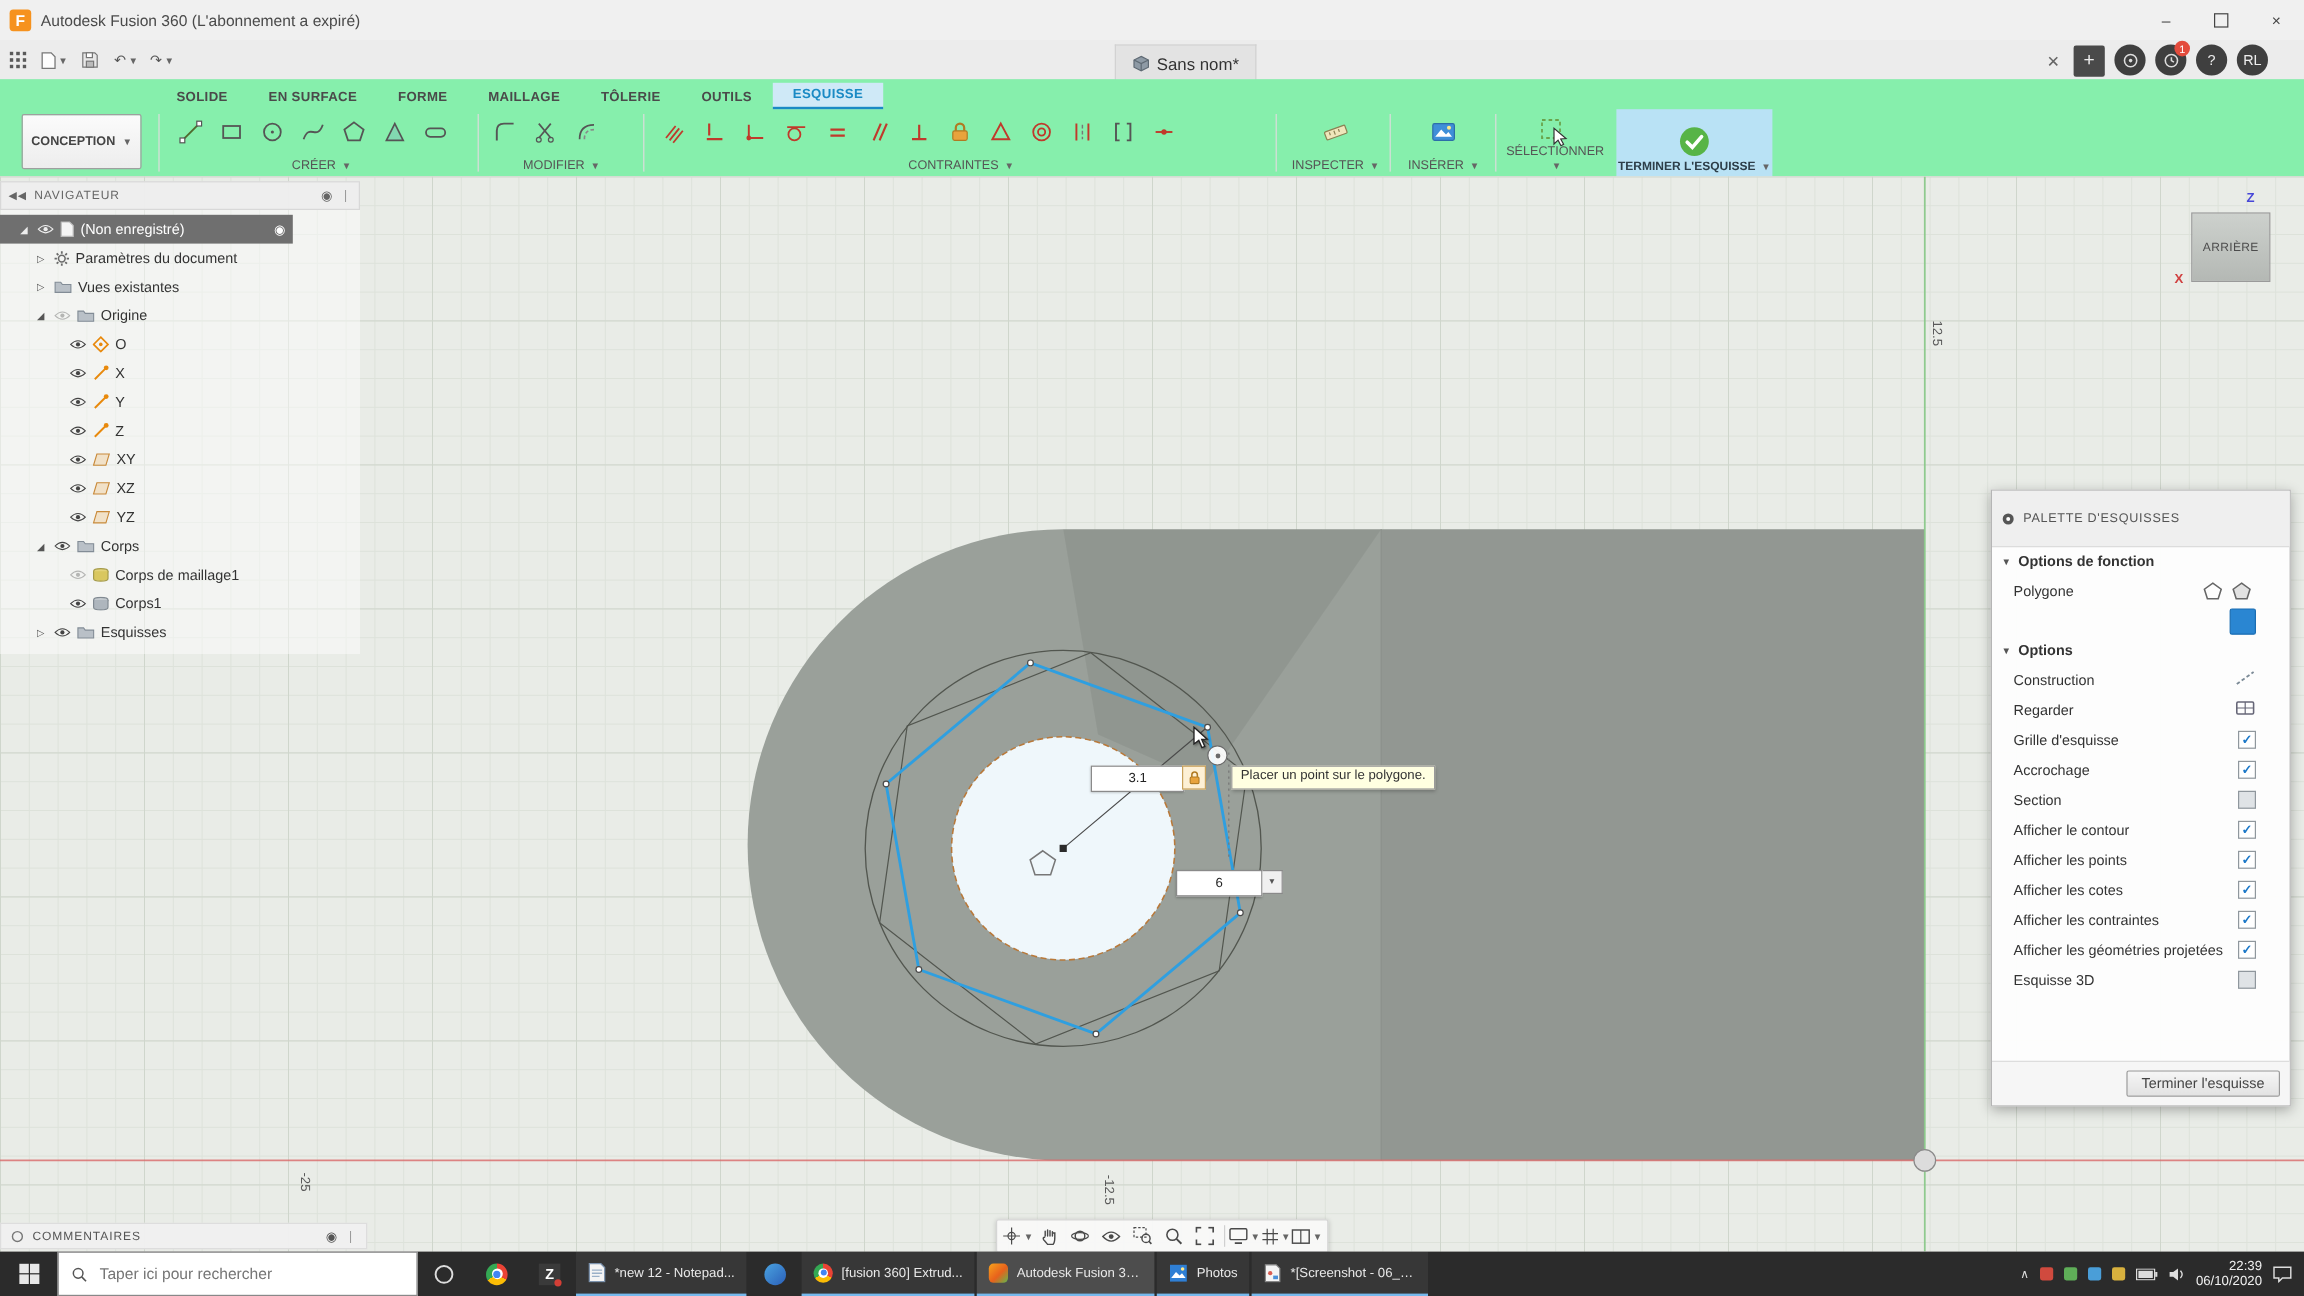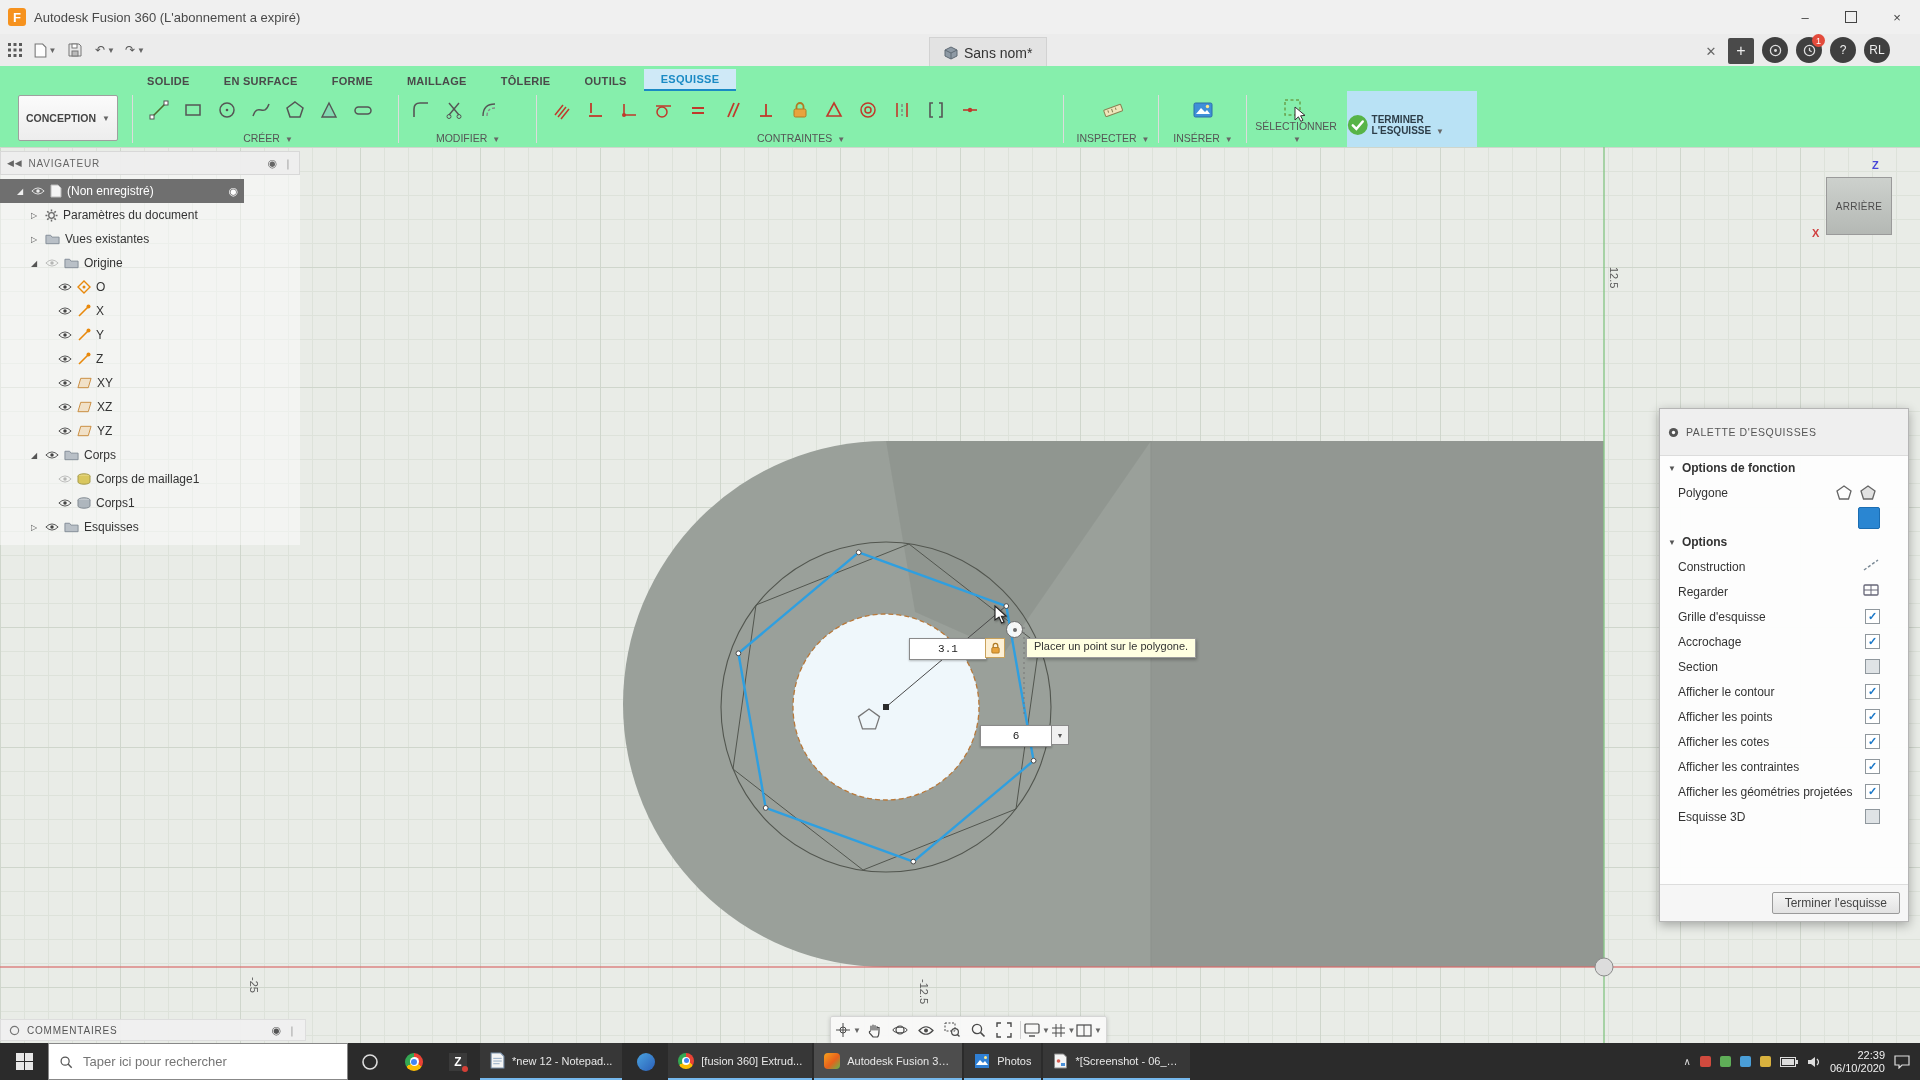--- a/index.html
+++ b/index.html
@@ -27,21 +27,21 @@
   .tabsrow{position:absolute;left:0;top:0;width:1920px;height:25px;display:flex;align-items:flex-end;padding-left:130px;box-sizing:border-box;}
   .rtab{padding:4px 17px;font-size:11px;font-weight:bold;color:#4a4a4a;letter-spacing:.3px;}
   .rtab.active{background:#cfe9f7;color:#1a8ac4;border-bottom:2px solid #1a8ac4;}
   .toolsrow{position:absolute;left:0;top:25px;width:1920px;height:56px;}
   .wsbtn{position:absolute;left:18px;top:4px;width:98px;height:44px;border:1px solid #9f9f9f;background:linear-gradient(#fbfbfb,#ededed);border-radius:2px;display:flex;align-items:center;justify-content:center;font-size:10.5px;font-weight:bold;color:#444;gap:4px;}
   .vsep{position:absolute;top:4px;height:48px;width:1px;background:#dcdcdc;}
   .group{position:absolute;top:0;height:56px;}
   .grouplabel{position:absolute;left:0;right:0;bottom:3px;text-align:center;font-size:10.5px;color:#555;}
   .iconsrow{position:absolute;left:0;top:3px;display:flex;align-items:center;}
   .ib{width:34px;height:32px;display:flex;align-items:center;justify-content:center;border-radius:2px;}
-  .finishblock{position:absolute;left:1347px;top:0;width:130px;height:68px;background:#b9e2f5;display:flex;flex-direction:row;align-items:center;justify-content:center;gap:3px;}
+  .finishblock{position:absolute;left:1347px;top:0;width:130px;height:68px;background:#b9e2f5;display:flex;flex-direction:column;align-items:center;justify-content:center;gap:3px;}
   .finishlabel{font-size:10px;font-weight:bold;color:#2d3e49;}
   
   .canvas{left:0;top:147px;width:1920px;height:896px;
     background-color:#e9ece7;
     background-image:
       linear-gradient(#cfd6cc 1px,transparent 1px),
       linear-gradient(90deg,#cfd6cc 1px,transparent 1px),
       linear-gradient(#dde2da 1px,transparent 1px),
       linear-gradient(90deg,#dde2da 1px,transparent 1px);
     background-size:120px 120px,120px 120px,24px 24px,24px 24px;}
@@ -67,21 +67,21 @@
   .prow{height:25px;display:flex;align-items:center;padding:0 28px 0 18px;font-size:12px;color:#333;}
   .prow .spacer{flex:1;}
   .pcheck{width:13px;height:13px;border:1px solid #8f979d;background:#fff;display:flex;align-items:center;justify-content:center;font-size:11px;color:#1b78c8;font-weight:bold;}
   .pcheck::after{content:"";}
   .pcheck.on::after{content:"✓";}
   .pcheck:not(.on){background:#dfe3e6;}
   .bluesq{width:20px;height:20px;background:#2a86d2;border:1px solid #1b6db2;border-radius:2px;}
   .palfooter{position:absolute;left:0;right:0;bottom:0;height:36px;border-top:1px solid #ddd;background:#f6f6f6;display:flex;align-items:center;justify-content:flex-end;padding:0 8px;}
   .palbtn{background:linear-gradient(#f6f6f6,#e2e2e2);border:1px solid #9a9a9a;border-radius:2px;padding:3px 12px;font-size:12px;color:#444;}
   
-  .dimbox{background:#fff;border:1px solid #8a8a8a;height:18px;font-size:11px;text-align:center;color:#222;box-shadow:0 1px 2px rgba(0,0,0,.25);font-family:Liberation Mono, monospace;}
+  .dimbox{background:#fff;border:1px solid #8a8a8a;height:18px;font-size:11px;text-align:center;color:#222;box-shadow:0 1px 2px rgba(0,0,0,.25);font-family:Liberation Sans, sans-serif;}
   .tooltip{background:#ffffe1;border:1px solid #9a9a9a;height:16px;padding:1px 7px;font-size:11px;color:#333;white-space:nowrap;box-shadow:1px 2px 3px rgba(0,0,0,.25);}
   .viewcube{left:1826px;top:30px;width:64px;height:56px;background:linear-gradient(#cdd1cd,#b4b8b4);border:1px solid #9a9a9a;display:flex;align-items:center;justify-content:center;font-size:10px;color:#4c4c4c;letter-spacing:.3px;}
   
   .commentsbar{left:0;top:872px;width:306px;height:22px;background:rgba(240,240,240,.95);border:1px solid #ddd;display:flex;align-items:center;gap:7px;padding:0 8px;box-sizing:border-box;font-size:10px;letter-spacing:.8px;color:#555;}
   .navbar{left:830px;top:869px;height:26px;background:rgba(248,248,248,.96);border:1px solid #d5d5d5;border-radius:2px;display:flex;align-items:center;padding:0 4px;box-shadow:0 1px 4px rgba(0,0,0,.18);}
   .nbtn{width:26px;height:22px;display:flex;align-items:center;justify-content:center;border-radius:2px;color:#4a4a4a;}
   .nsep{width:1px;height:18px;background:#d0d0d0;margin:0 3px;}
   
   .taskbar{left:0;top:1043px;width:1920px;height:37px;background:#2b2b2b;display:flex;align-items:stretch;}
   .tbbtn{display:flex;align-items:center;justify-content:center;color:#e8e8e8;}

